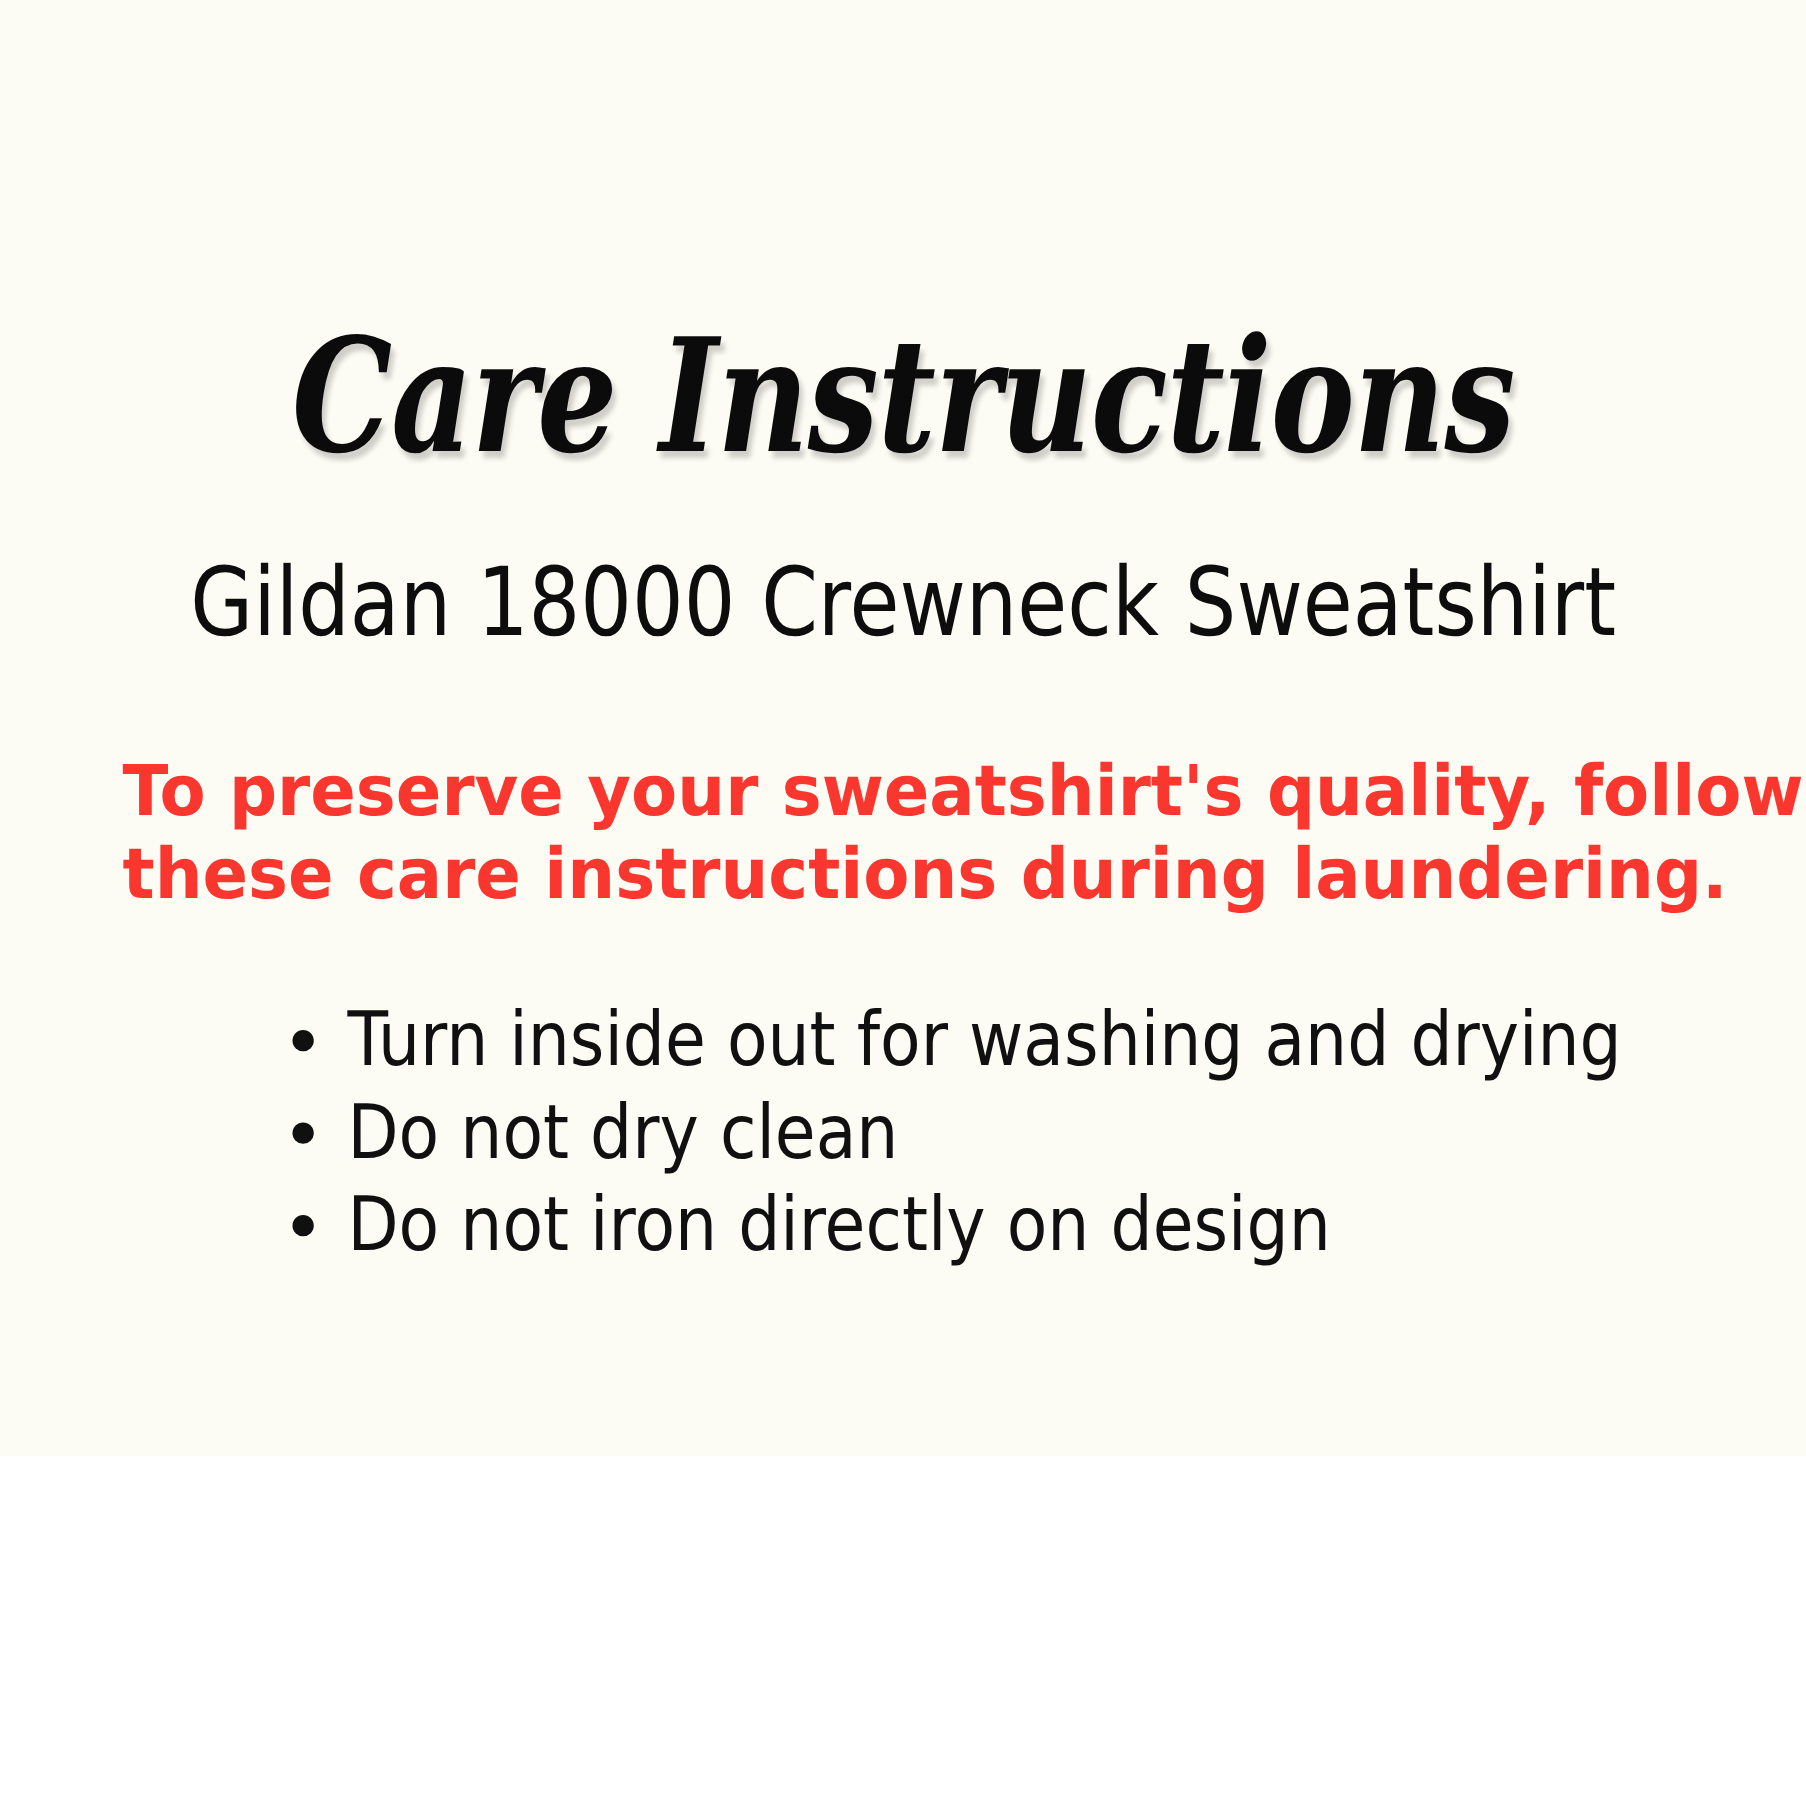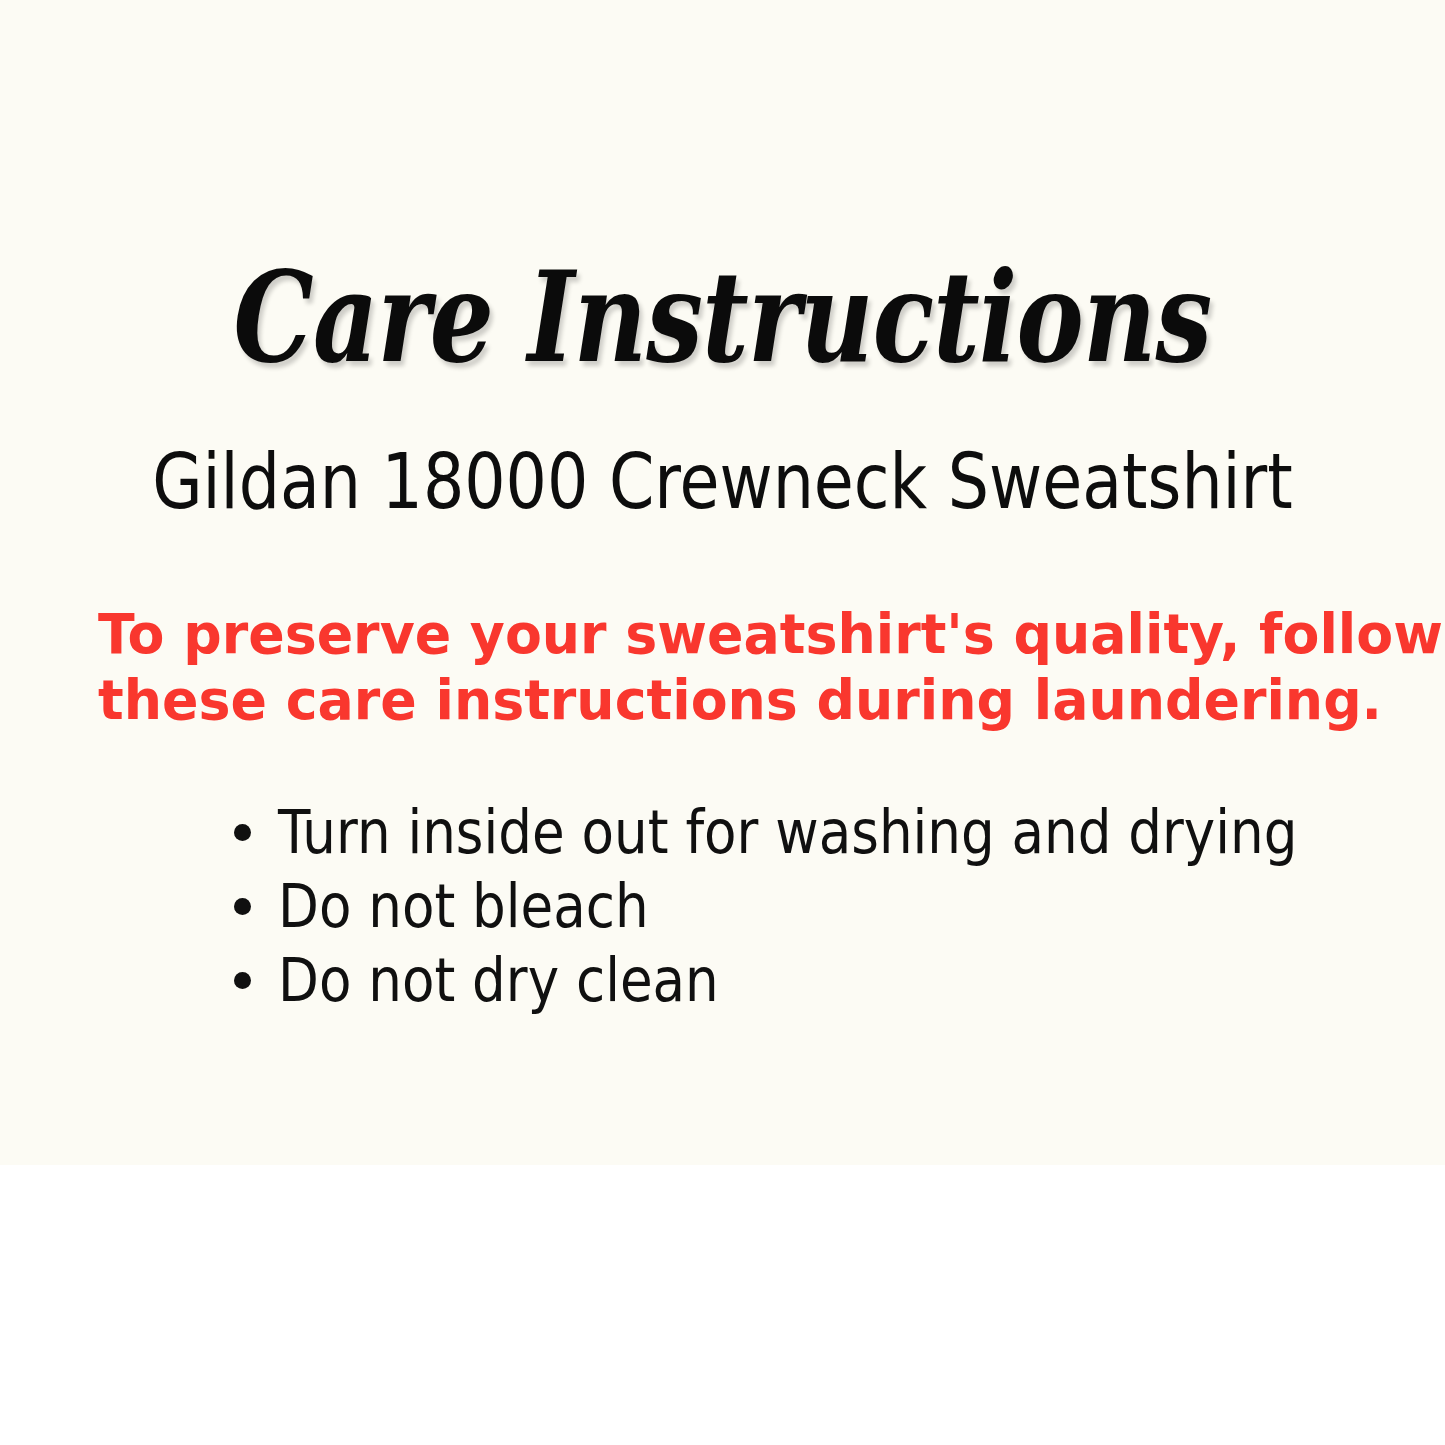--- a/index.html
+++ b/index.html
@@ -130,21 +130,21 @@
     <span class="ln">these care instructions during laundering.</span>
   </p>
 
   <ul class="care-list">
     <li>
       <span class="bullet-dot"></span>
       <span class="li-text">Turn inside out for washing and drying</span>
     </li>
     <li>
       <span class="bullet-dot"></span>
-      <span class="li-text">Do not bleach</span>
+      <span class="li-text">Do not dry clean</span>
     </li>
     <li>
       <span class="bullet-dot"></span>
-      <span class="li-text">Do not dry clean</span>
+      <span class="li-text">Do not iron directly on design</span>
     </li>
   </ul>
 
 </div>
 
 </body></html>

